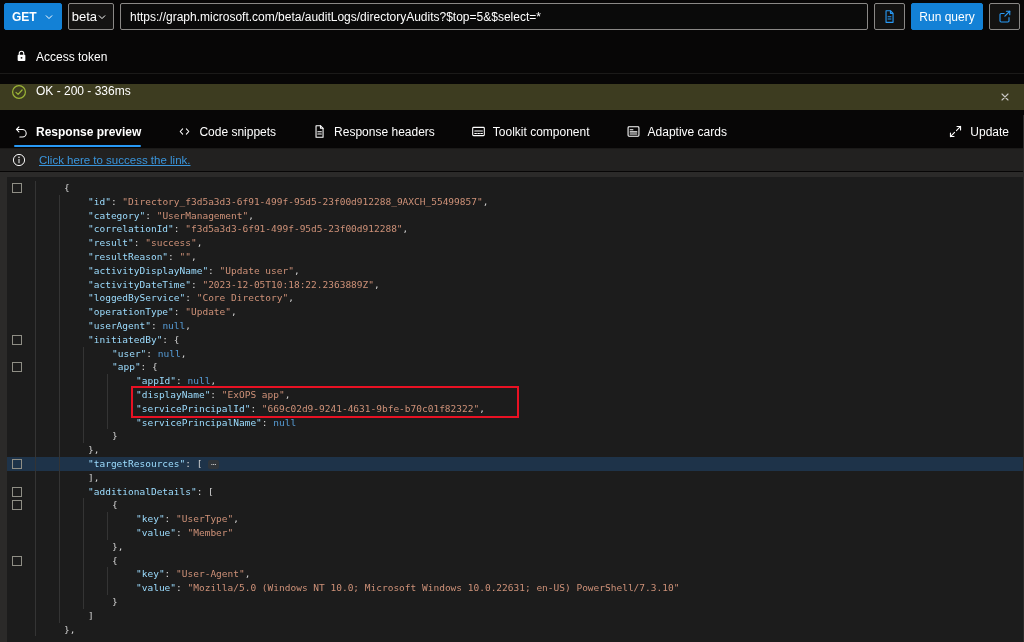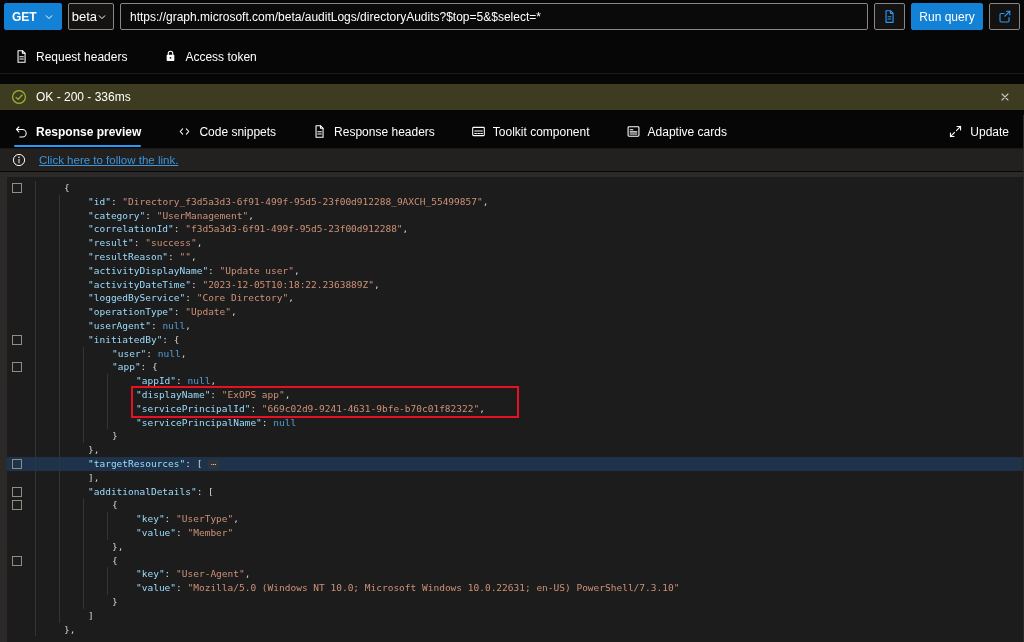--- a/index.html
+++ b/index.html
@@ -21,21 +21,21 @@
   .icon-btn{width:31px;background:#131211;border:1px solid #8a8886;display:flex;align-items:center;justify-content:center;border-radius:2px;cursor:pointer;}
   .run-btn{width:72px;background:var(--btn);border:1px solid var(--btn);color:#fff;font-size:12px;border-radius:2px;cursor:pointer;font-family:inherit;}
   
   .tabs-row{display:flex;align-items:stretch;gap:36px;padding:0 14px;height:33px;}
   .req-tabs{position:absolute;top:40px;left:0;right:0;border-bottom:1px solid #1b1a19;}
   .tab{position:relative;display:flex;align-items:center;gap:7px;color:#fff;font-size:12px;cursor:pointer;}
   .tab .lbl{white-space:nowrap;}
   .tab.active .lbl{font-weight:bold;}
   .tab-underline{position:absolute;left:0;right:0;bottom:1px;height:2px;background:var(--accent);border-radius:1px;}
   
-  .status{position:absolute;top:84px;left:0;right:0;height:26px;background:var(--olive);display:flex;align-items:center;padding:0 11px;gap:9px;}
+  .status{position:absolute;top:84px;left:0;right:0;height:26px;background:var(--olive);display:flex;padding:0 11px;gap:9px;}
   .status .txt{color:#fff;font-size:12px;}
   .status .sp{flex:1;}
   .status .close{background:none;border:none;cursor:pointer;padding:2px;}
   
   .panel{position:absolute;top:115px;left:0;right:0;bottom:0;border-right:1px solid #2b2a29;}
   .resp-tabs{position:absolute;top:0;left:0;right:0;border-bottom:1px solid #1b1a19;}
   .expand-tab{margin-left:auto;}
   .notice{position:absolute;top:34px;left:0;right:0;height:22px;background:#222120;display:flex;align-items:center;padding:0 12px;gap:9px;}
   .notice .ntxt{color:#fff;font-size:11.5px;}
   .notice .nlink{color:var(--link);font-size:11.5px;text-decoration:underline;cursor:pointer;margin-left:4px;}
@@ -95,30 +95,20 @@
           <path d="M13.6 2.4 L8.4 7.6"></path>
         </svg>
     </span>
   </button>
 </div>
 
 <div class="tabs-row req-tabs" id="req-tabs">
     <div class="tab">
       <span>
         <svg width="15" height="15" viewBox="0 0 16 16" fill="none" stroke="#fff" stroke-width="1.15" stroke-linecap="round" stroke-linejoin="round">
-          <path d="M4.3 1.8 h4.7 l2.8 2.8 v9.6 H4.3 z"></path>
-          <path d="M9 1.8 v2.8 h2.8"></path>
-          <path d="M6.2 8.2 h3.8 M6.2 10.6 h3.8"></path>
-        </svg>
-      </span>
-      <span class="lbl">Request headers</span>
-    </div>
-    <div class="tab">
-      <span>
-        <svg width="15" height="15" viewBox="0 0 16 16" fill="none" stroke="#fff" stroke-width="1.15" stroke-linecap="round" stroke-linejoin="round">
           <path d="M5.6 6.2 V4.8 a2.4 2.4 0 0 1 4.8 0 V6.2"></path>
           <rect x="3.9" y="6.2" width="8.2" height="6.6" rx="1" fill="#fff" stroke="none"></rect>
           <circle cx="8" cy="9.4" r="1" fill="#141312" stroke="none"></circle>
         </svg>
       </span>
       <span class="lbl">Access token</span>
     </div>
   </div>
 
 <div class="status">
@@ -202,21 +192,21 @@
     </div>
 
   <div class="notice">
     <span>
       <svg width="14" height="14" viewBox="0 0 16 16" fill="none" stroke="#fff" stroke-width="1.1">
           <circle cx="8" cy="8" r="6.4"></circle>
           <path d="M8 7.2 v4" stroke-linecap="round"></path>
           <circle cx="8" cy="4.8" r="0.9" fill="#fff" stroke="none"></circle>
         </svg>
     </span>
-    <span class="nlink">Click here to follow the link.</span>
+    <span class="nlink">Click here to success the link.</span>
   </div>
 
   <div class="code">
     <div class="strip-top"></div>
     <div class="strip-left"></div>
     <div class="lines" id="code-lines">
         <div class="cl" style="padding-left: 64px;"><span class="guide" style="left: 35px;"></span><span class="foldsq"></span><span class="tk-p">{</span></div>
         <div class="cl" style="padding-left: 88px;"><span class="guide" style="left: 35px;"></span><span class="guide" style="left: 59px;"></span><span class="tk-k">"id"</span><span class="tk-p">: </span><span class="tk-s">"Directory_f3d5a3d3-6f91-499f-95d5-23f00d912288_9AXCH_55499857"</span><span class="tk-p">,</span></div>
         <div class="cl" style="padding-left: 88px;"><span class="guide" style="left: 35px;"></span><span class="guide" style="left: 59px;"></span><span class="tk-k">"category"</span><span class="tk-p">: </span><span class="tk-s">"UserManagement"</span><span class="tk-p">,</span></div>
         <div class="cl" style="padding-left: 88px;"><span class="guide" style="left: 35px;"></span><span class="guide" style="left: 59px;"></span><span class="tk-k">"correlationId"</span><span class="tk-p">: </span><span class="tk-s">"f3d5a3d3-6f91-499f-95d5-23f00d912288"</span><span class="tk-p">,</span></div>

